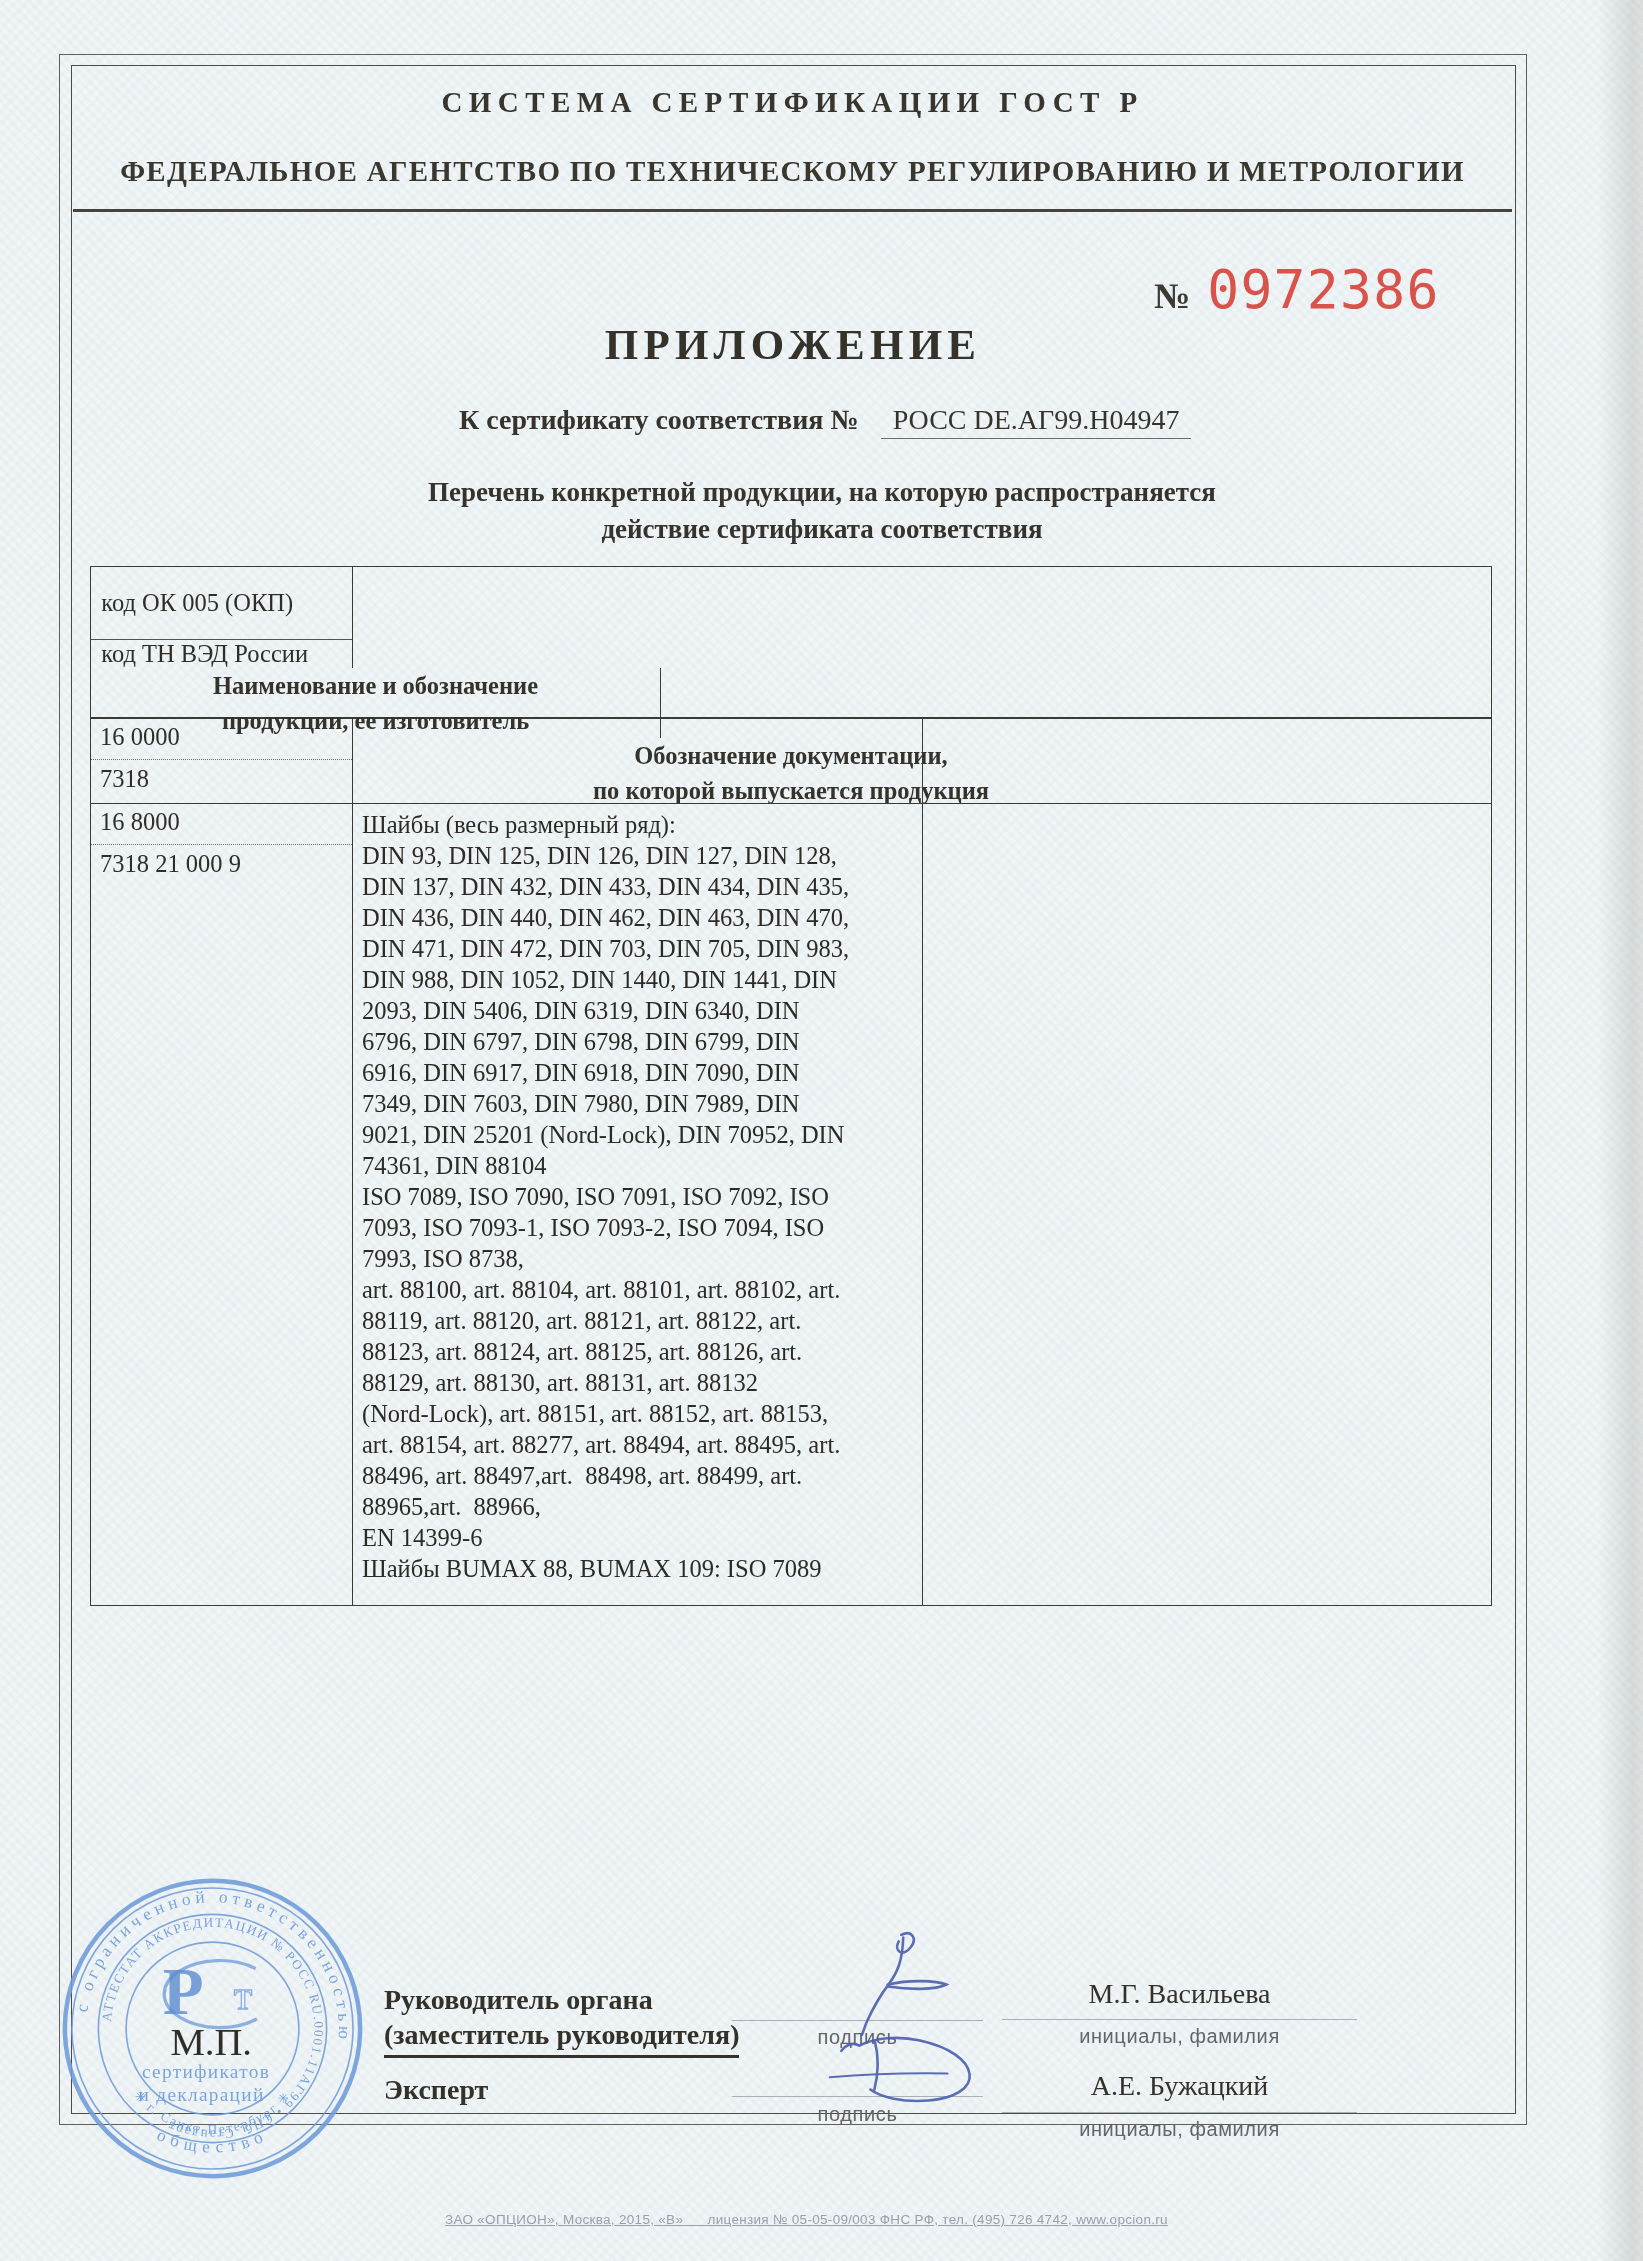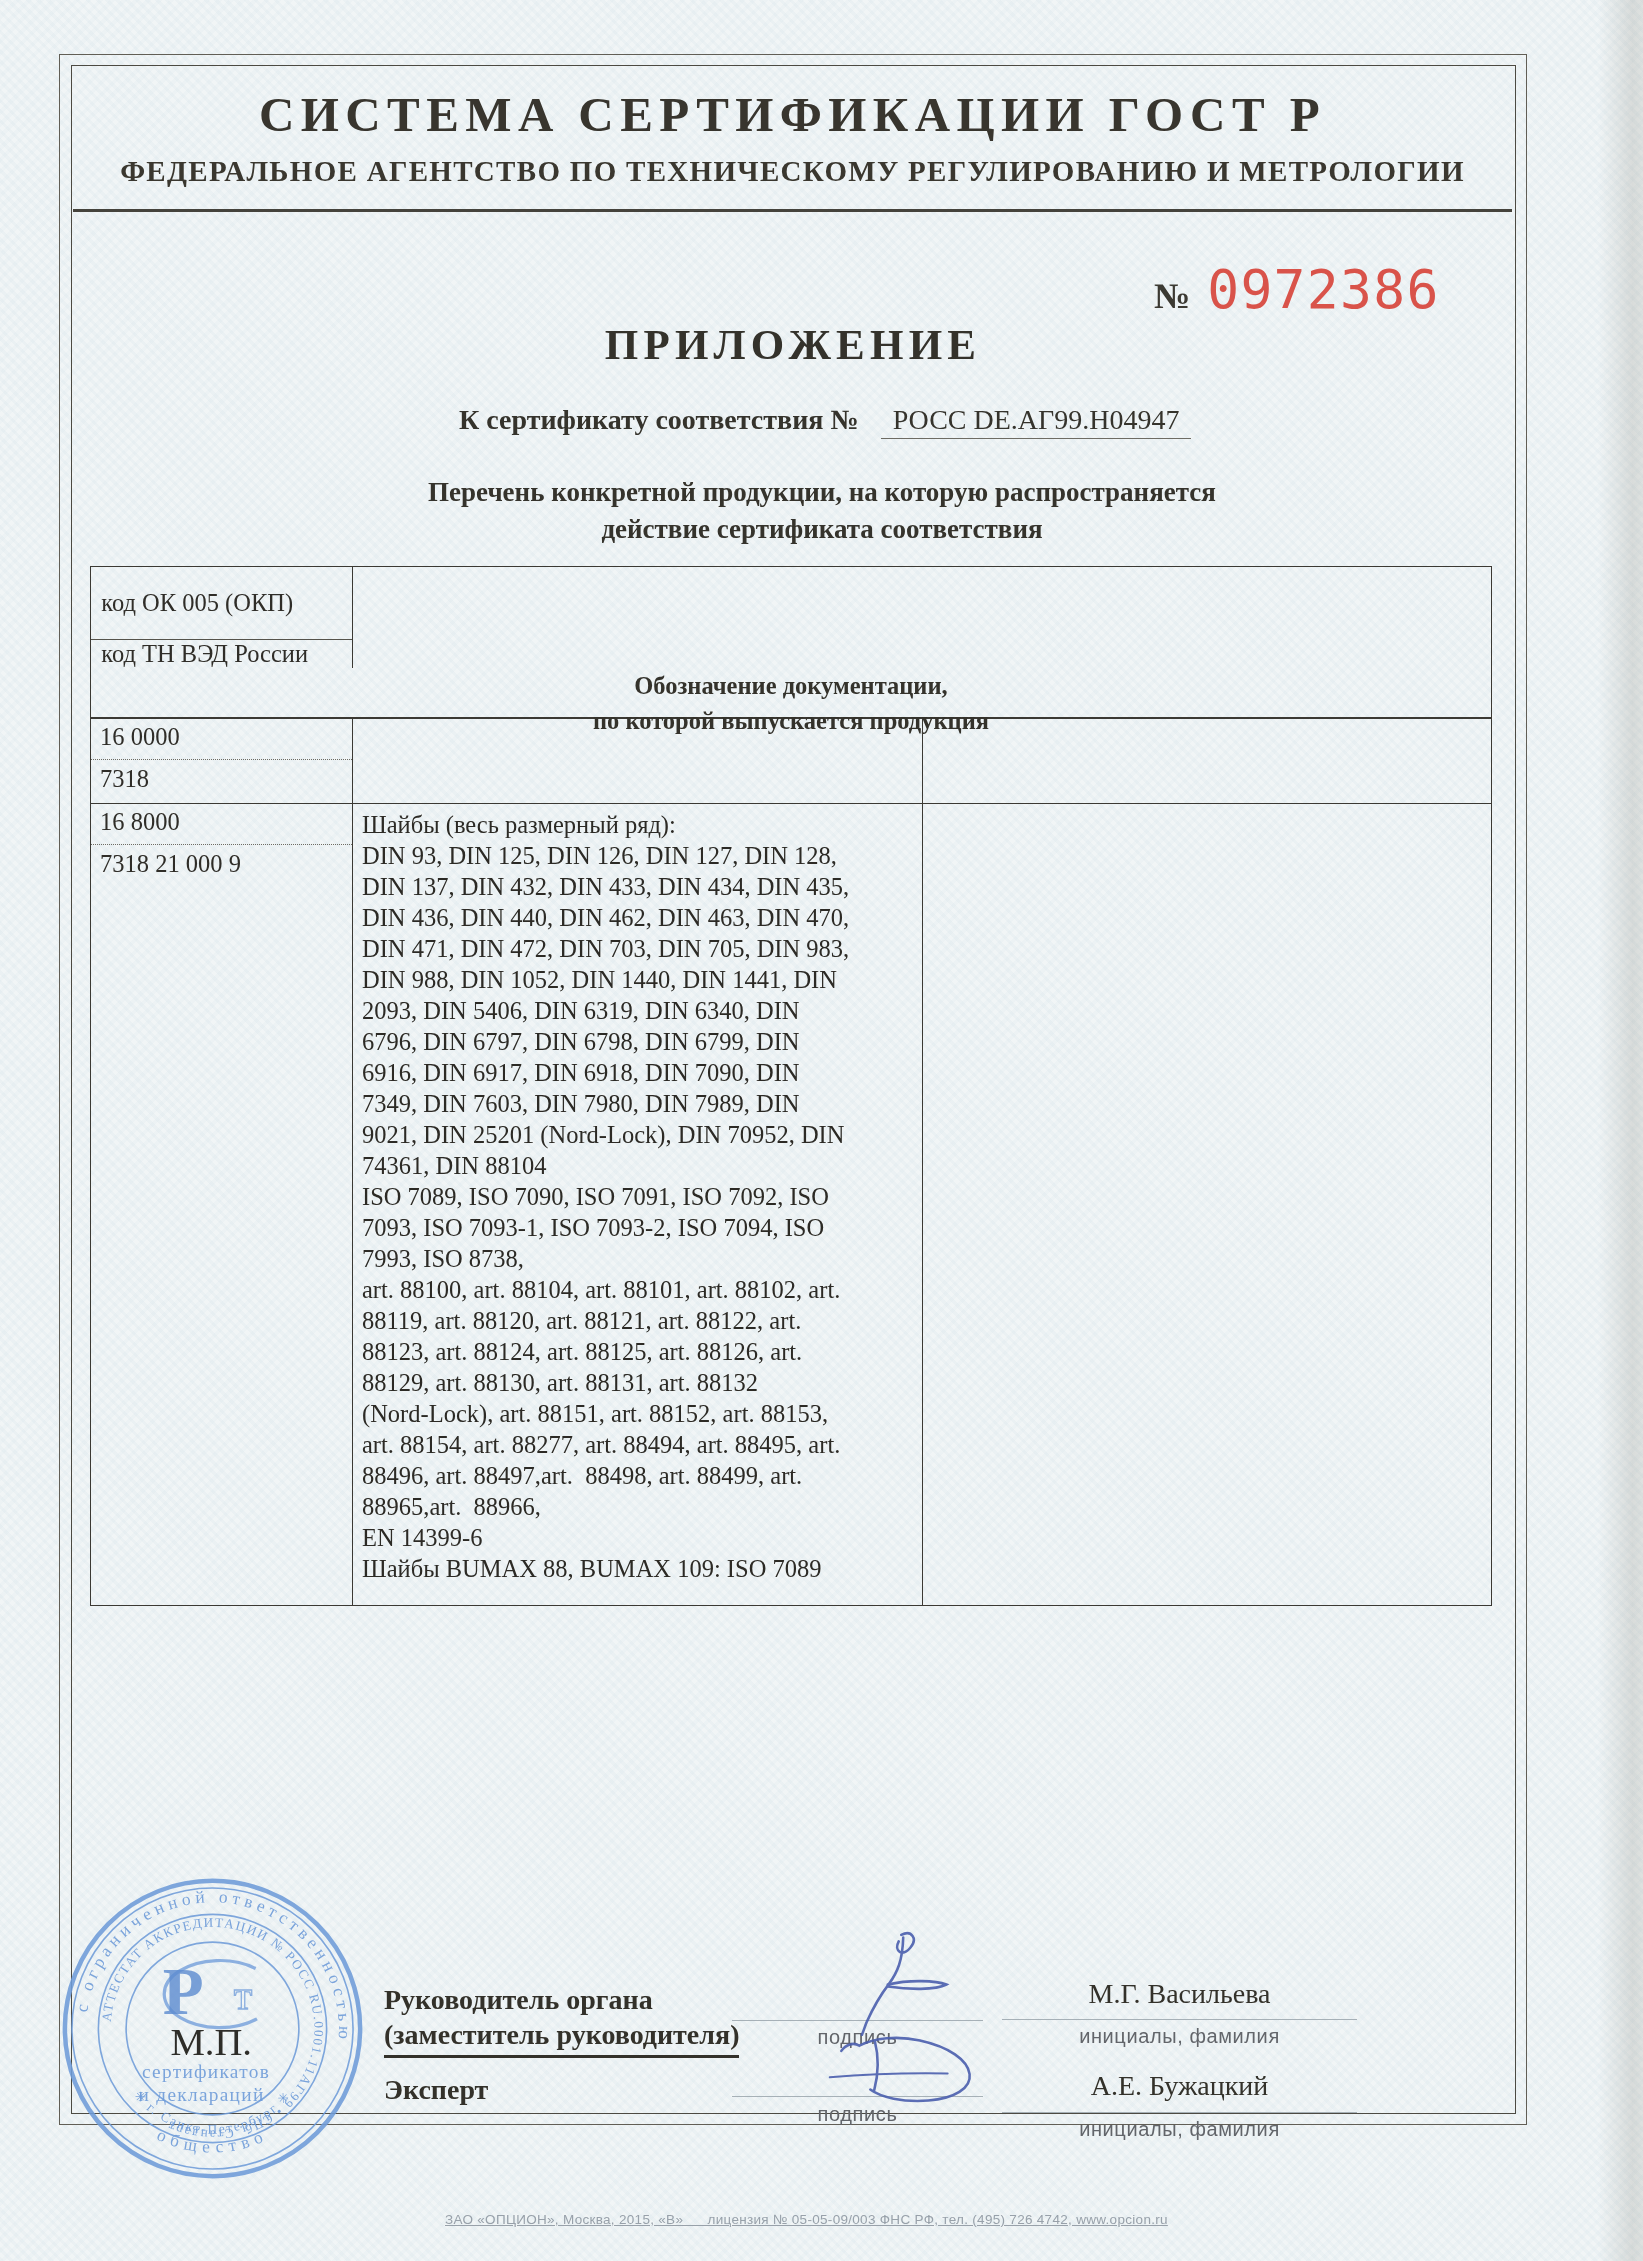--- a/index.html
+++ b/index.html
@@ -13,21 +13,21 @@
     font-family:"Liberation Serif", serif;
     color:#2f2d28;
     overflow:hidden;
   }
   .abs{position:absolute;}
   .edge-shadow{right:0;top:0;width:46px;height:100%;
     background:linear-gradient(to right, rgba(140,140,130,0) 0%, rgba(130,130,120,0.22) 75%, rgba(170,170,160,0.25) 100%);}
   .border-outer{left:59px;top:54px;width:1466px;height:2069px;border:1.9px solid #615e55;}
   .border-inner{left:71px;top:65px;width:1443px;height:2047px;border:1.9px solid #4c4a42;}
   .hdr-line1{left:71px;top:86px;width:1443px;text-align:center;
-    font-size:49px;font-weight:bold;letter-spacing:6.4px;color:#38352e;}
+    font-size:29px;font-weight:bold;letter-spacing:6.4px;color:#38352e;}
   .hdr-line2{left:71px;top:155px;width:1443px;text-align:center;
     font-size:29px;font-weight:bold;letter-spacing:1.3px;color:#3a372f;}
   .hdr-rule{left:73px;top:209px;width:1439px;height:2.6px;background:#45433c;}
   .doc-number{left:1154px;top:259px;display:flex;align-items:baseline;gap:17px;}
   .doc-number .no-sign{font-size:36px;font-weight:bold;color:#3c3a33;}
   .doc-number .no-value{font-family:"DejaVu Sans Mono", monospace;font-size:53px;
     color:#d9534a;letter-spacing:1.3px;font-weight:normal;}
   .title{left:0;top:320px;width:1586px;text-align:center;
     font-size:43px;font-weight:bold;letter-spacing:5.2px;color:#34322b;}
   .subtitle{left:0;top:404px;width:1650px;text-align:center;font-size:28px;color:#35332c;}
@@ -91,20 +91,24 @@
   </div>
 
   <div class="abs desc desc2">действие сертификата соответствия</div>
   <div class="abs desc desc1">Перечень конкретной продукции, на которую распространяется</div>
 
   <div class="abs cert-table">
     <div class="t-row t-head">
       <div class="c1">
         <div class="c1-top">код ОК 005 (ОКП)</div>
         <div class="c1-bot">код ТН ВЭД России</div>
+      </div>
+      <div class="c2">
+        <div class="head-center">Наименование и обозначение
+продукции, ее изготовитель</div>
       </div>
       <div class="c3">
         <div class="head-center">Обозначение документации,
 по которой выпускается продукция</div>
       </div>
     </div>
 
     <div class="t-row t-r1">
       <div class="c1">
         <div class="code-top">16 0000</div>

